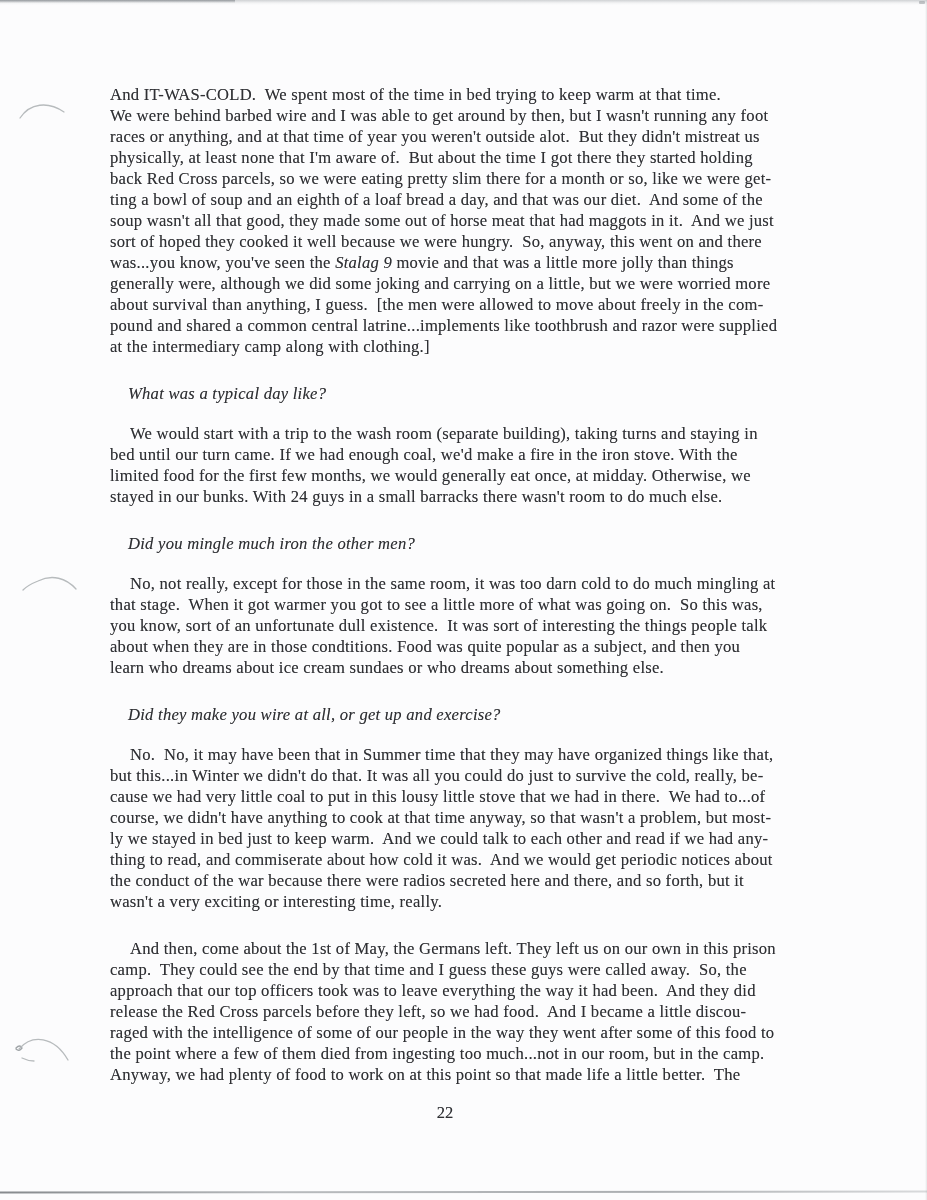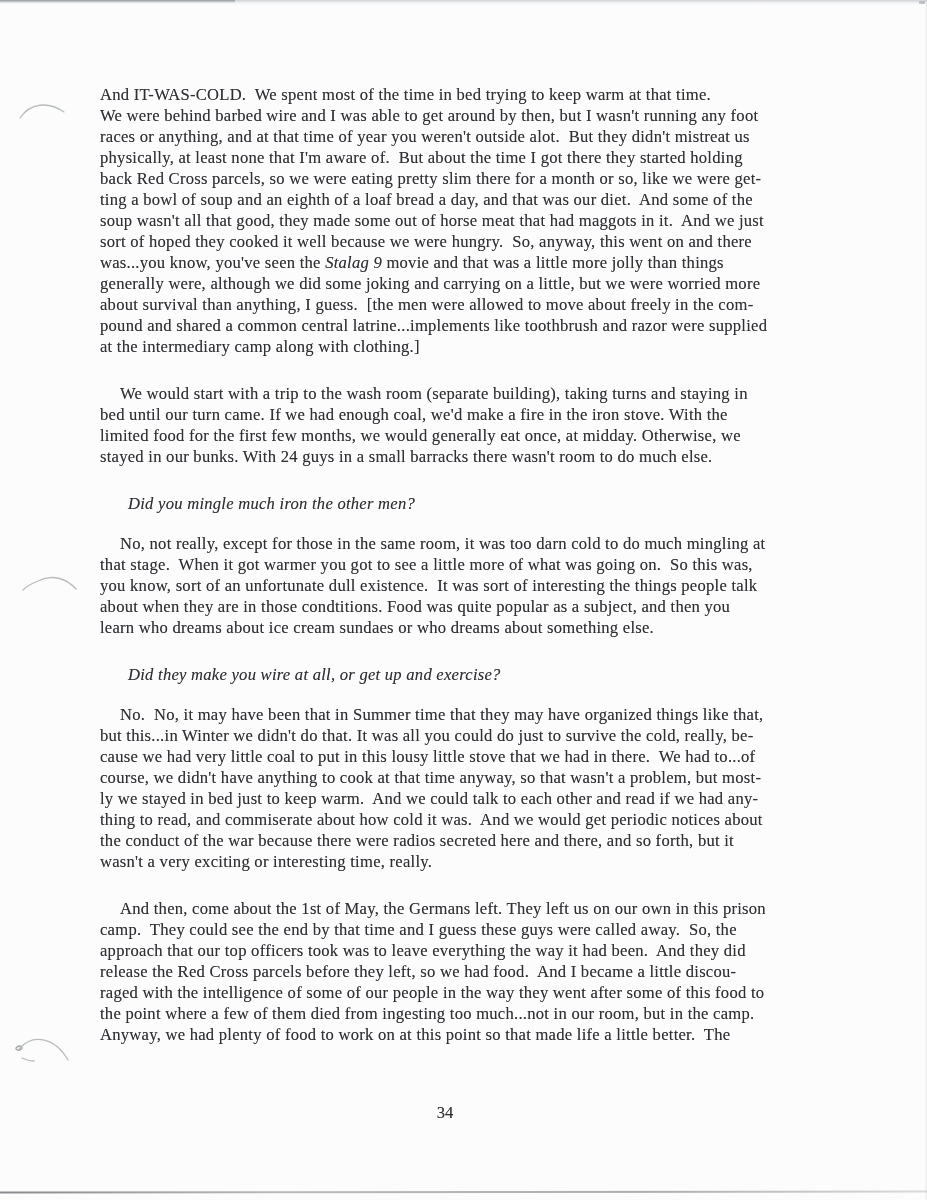--- a/index.html
+++ b/index.html
@@ -39,21 +39,21 @@
   .margin-mark path { fill:none; stroke:#b7bbbd; stroke-width:1.3; stroke-linecap:round; }
   .margin-mark .darker { stroke:#9fa4a7; }
 
   
   .content {
     position:absolute; left:100px; top:84px; width:724px;
     font-size:16.6px; line-height:21px; letter-spacing:0.25px;
   }
   .para {
     white-space:pre;
-    margin:0 0 26px 0;
+    margin:0 0 26px 10px;
     text-indent:20px;
     text-shadow:0 0 0.6px rgba(47,48,52,0.45);
   }
   .para.no-indent { text-indent:0; }
   .question {
     font-style:italic;
     white-space:pre;
     margin:0 0 19px 28px;
     text-shadow:0 0 0.6px rgba(47,48,52,0.45);
   }
@@ -97,20 +97,21 @@
 back Red Cross parcels, so we were eating pretty slim there for a month or so, like we were get-
 ting a bowl of soup and an eighth of a loaf bread a day, and that was our diet.  And some of the
 soup wasn't all that good, they made some out of horse meat that had maggots in it.  And we just
 sort of hoped they cooked it well because we were hungry.  So, anyway, this went on and there
 was...you know, you've seen the </span><span class="movie-title">Stalag 9</span><span> movie and that was a little more jolly than things
 generally were, although we did some joking and carrying on a little, but we were worried more
 about survival than anything, I guess.  [the men were allowed to move about freely in the com-
 pound and shared a common central latrine...implements like toothbrush and razor were supplied
 at the intermediary camp along with clothing.]</span></p>
 
+    <p class="question">What was a typical day like?</p>
 
     <p class="para">We would start with a trip to the wash room (separate building), taking turns and staying in
 bed until our turn came. If we had enough coal, we'd make a fire in the iron stove. With the
 limited food for the first few months, we would generally eat once, at midday. Otherwise, we
 stayed in our bunks. With 24 guys in a small barracks there wasn't room to do much else.</p>
 
     <p class="question">Did you mingle much iron the other men?</p>
 
     <p class="para">No, not really, except for those in the same room, it was too darn cold to do much mingling at
 that stage.  When it got warmer you got to see a little more of what was going on.  So this was,
@@ -132,17 +133,17 @@
     <p class="para">And then, come about the 1st of May, the Germans left. They left us on our own in this prison
 camp.  They could see the end by that time and I guess these guys were called away.  So, the
 approach that our top officers took was to leave everything the way it had been.  And they did
 release the Red Cross parcels before they left, so we had food.  And I became a little discou-
 raged with the intelligence of some of our people in the way they went after some of this food to
 the point where a few of them died from ingesting too much...not in our room, but in the camp.
 Anyway, we had plenty of food to work on at this point so that made life a little better.  The</p>
 
   </div>
 
-  <div class="page-number">34</div>
+  <div class="page-number">22</div>
 
   <div class="scan-bottom-line"></div>
 
 </div>
 
 </body></html>

